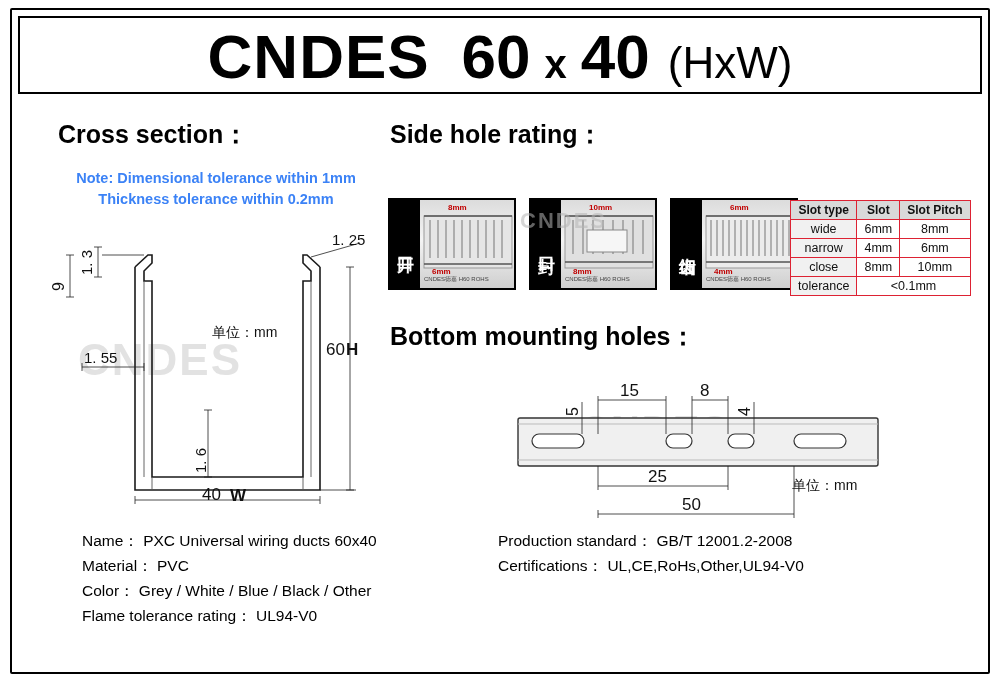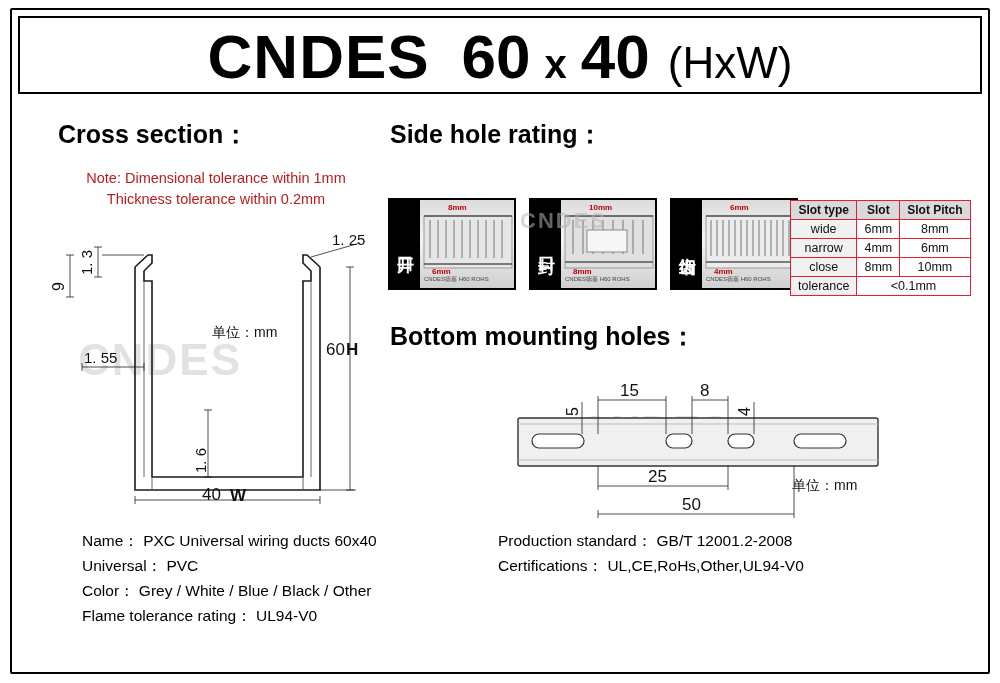--- a/index.html
+++ b/index.html
@@ -83,21 +83,22 @@
   #h-bottom{ left: 390px; top: 320px; text-align: right; }
 
   .note {
     position: absolute;
     left: 56px;
     top: 168px;
     width: 320px;
     font-size: 14.5px;
     line-height: 1.45;
     text-align: center;
-    color: #b91c1c;
+    color: #3b82f6;
+    font-weight: bold;
   }
   
   .wm {
     position: absolute;
     font-size: 44px;
     font-weight: bold;
     color: rgba(150,150,150,0.28);
     letter-spacing: 2px;
     pointer-events: none;
     user-select: none;
@@ -501,21 +502,21 @@
       <text x="322" y="110" font-size="14" fill="#111">单位：mm</text>
     </svg>
   </div>
 
   <div class="spec-left">
     <div class="spec-row">
       <span class="spec-key">Name：</span>
       <span class="spec-val">PXC Universal wiring ducts 60x40</span>
     </div>
     <div class="spec-row">
-      <span class="spec-key">Universal：</span>
+      <span class="spec-key">Material：</span>
       <span class="spec-val">PVC</span>
     </div>
     <div class="spec-row">
       <span class="spec-key">Color：</span>
       <span class="spec-val">Grey / White / Blue / Black / Other</span>
     </div>
     <div class="spec-row">
       <span class="spec-key">Flame tolerance rating：</span>
       <span class="spec-val">UL94-V0</span>
     </div>

